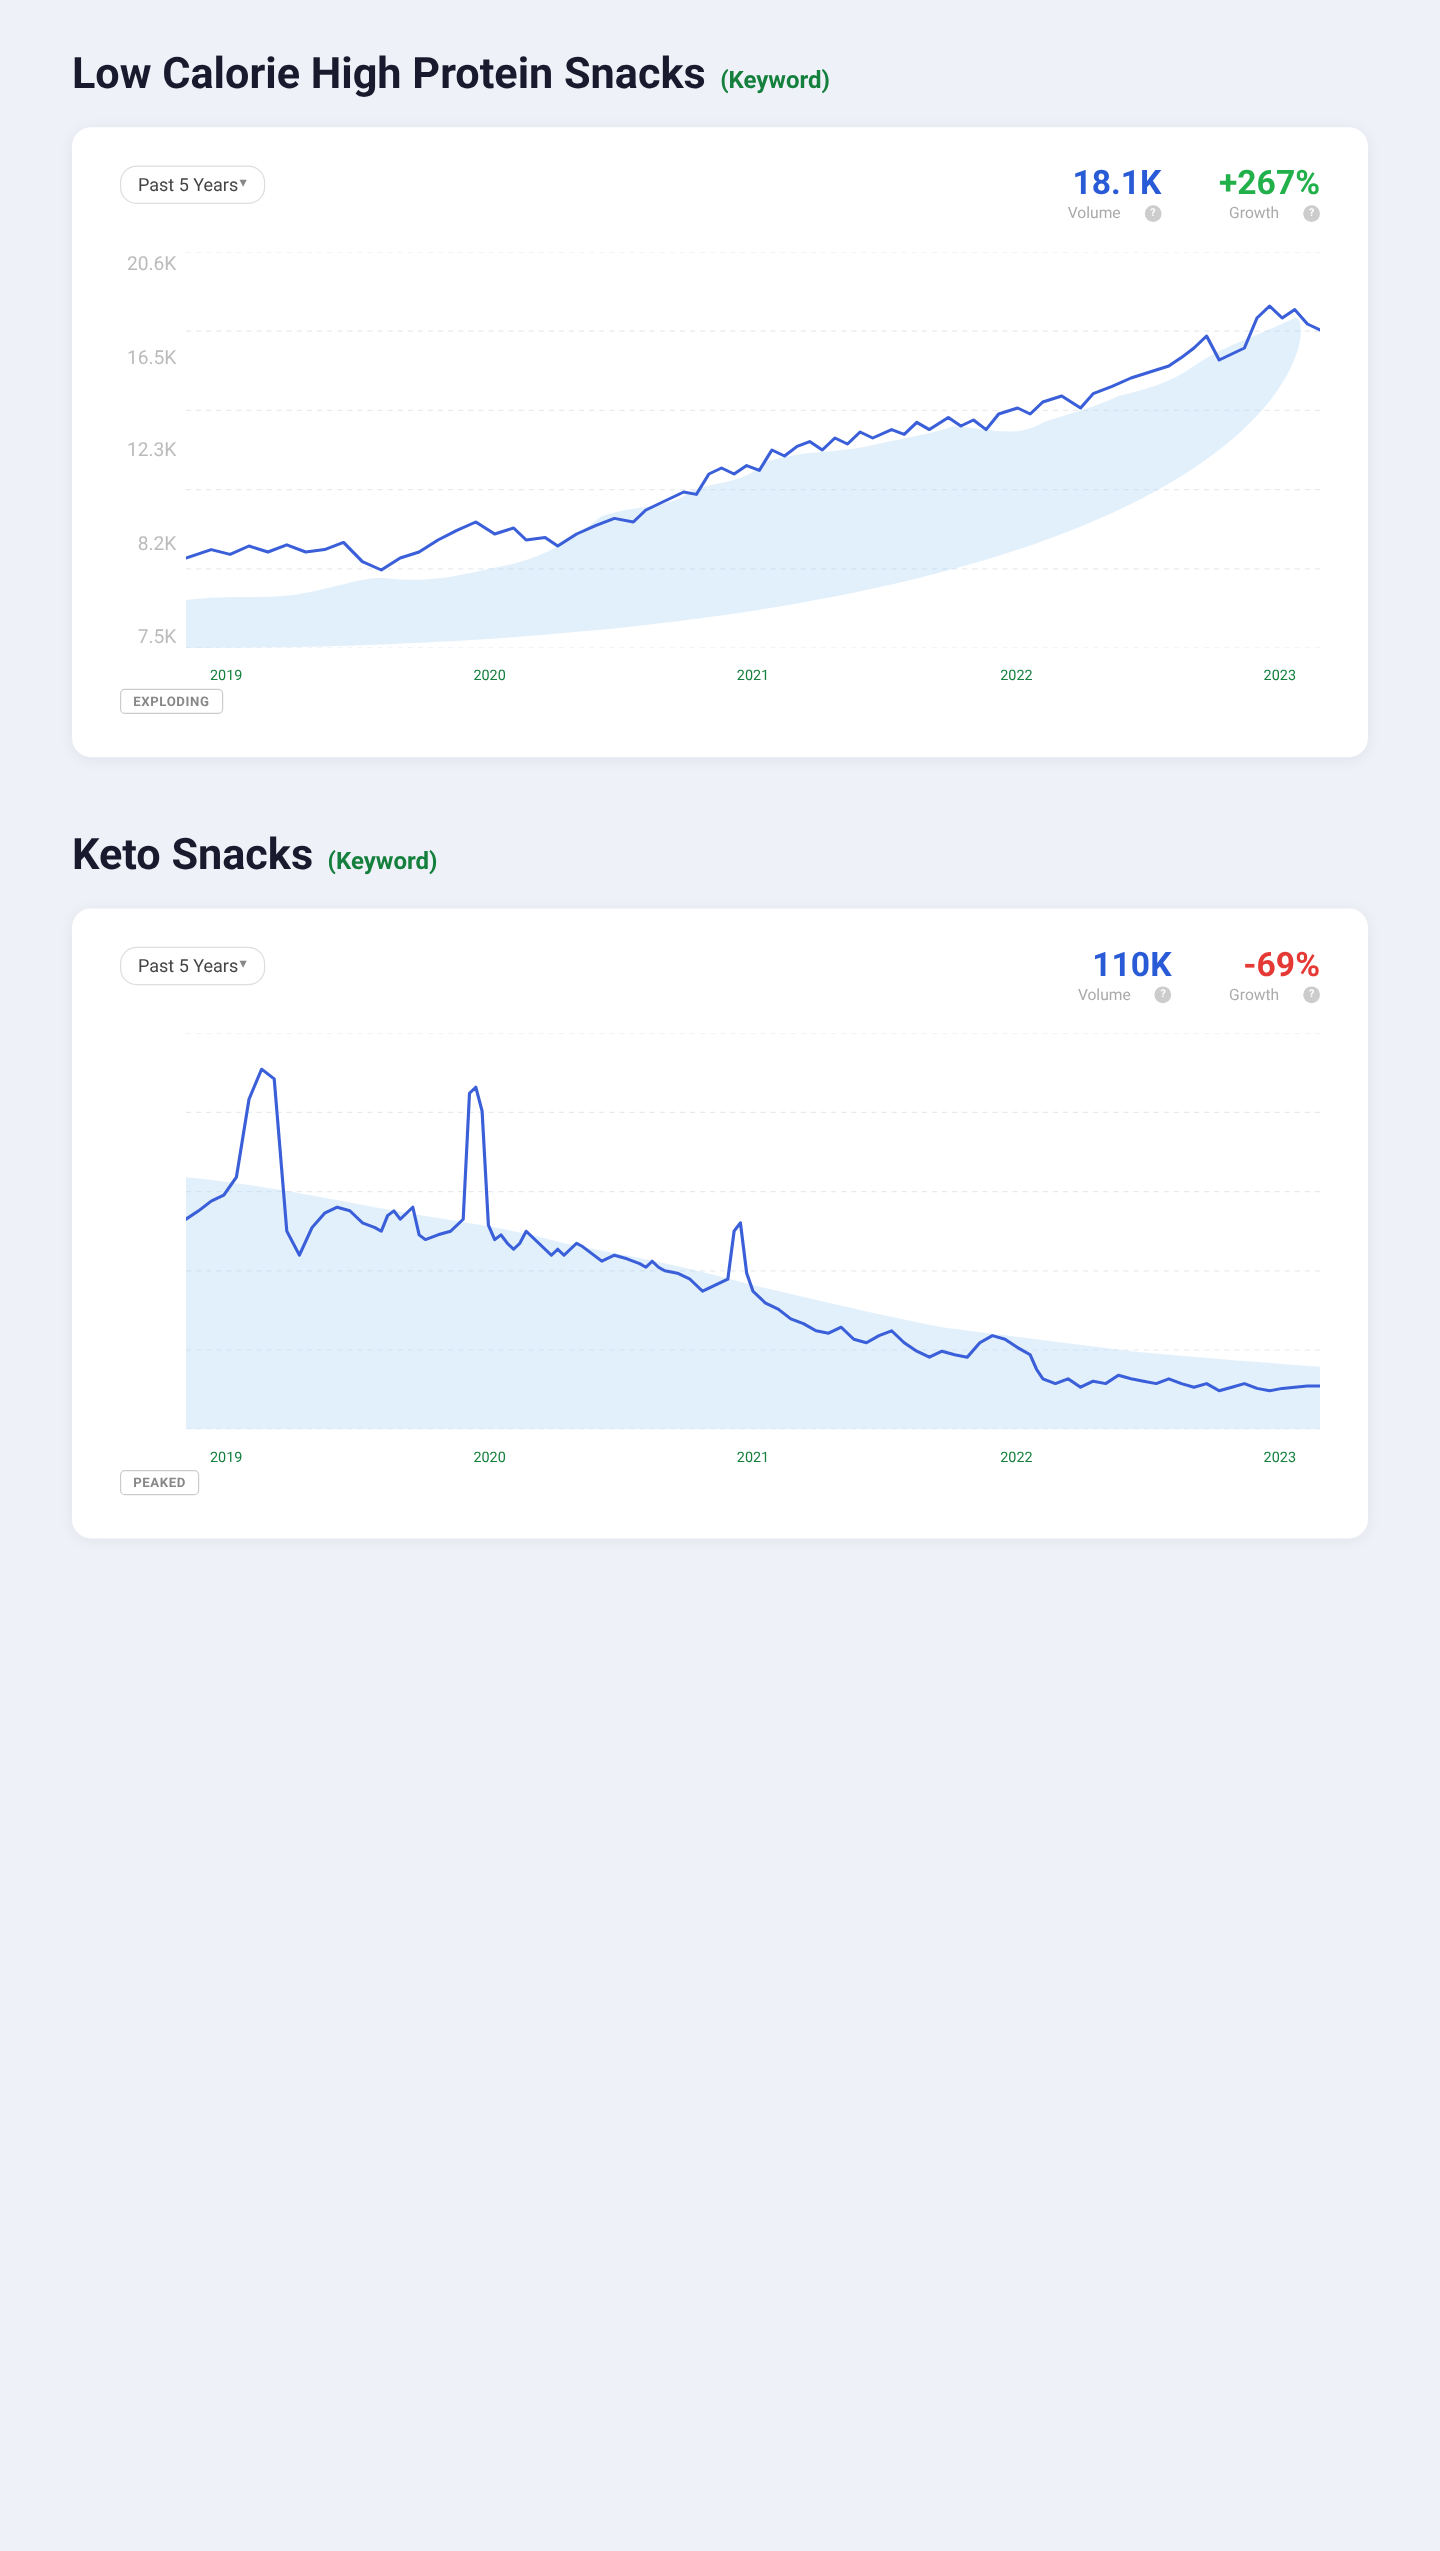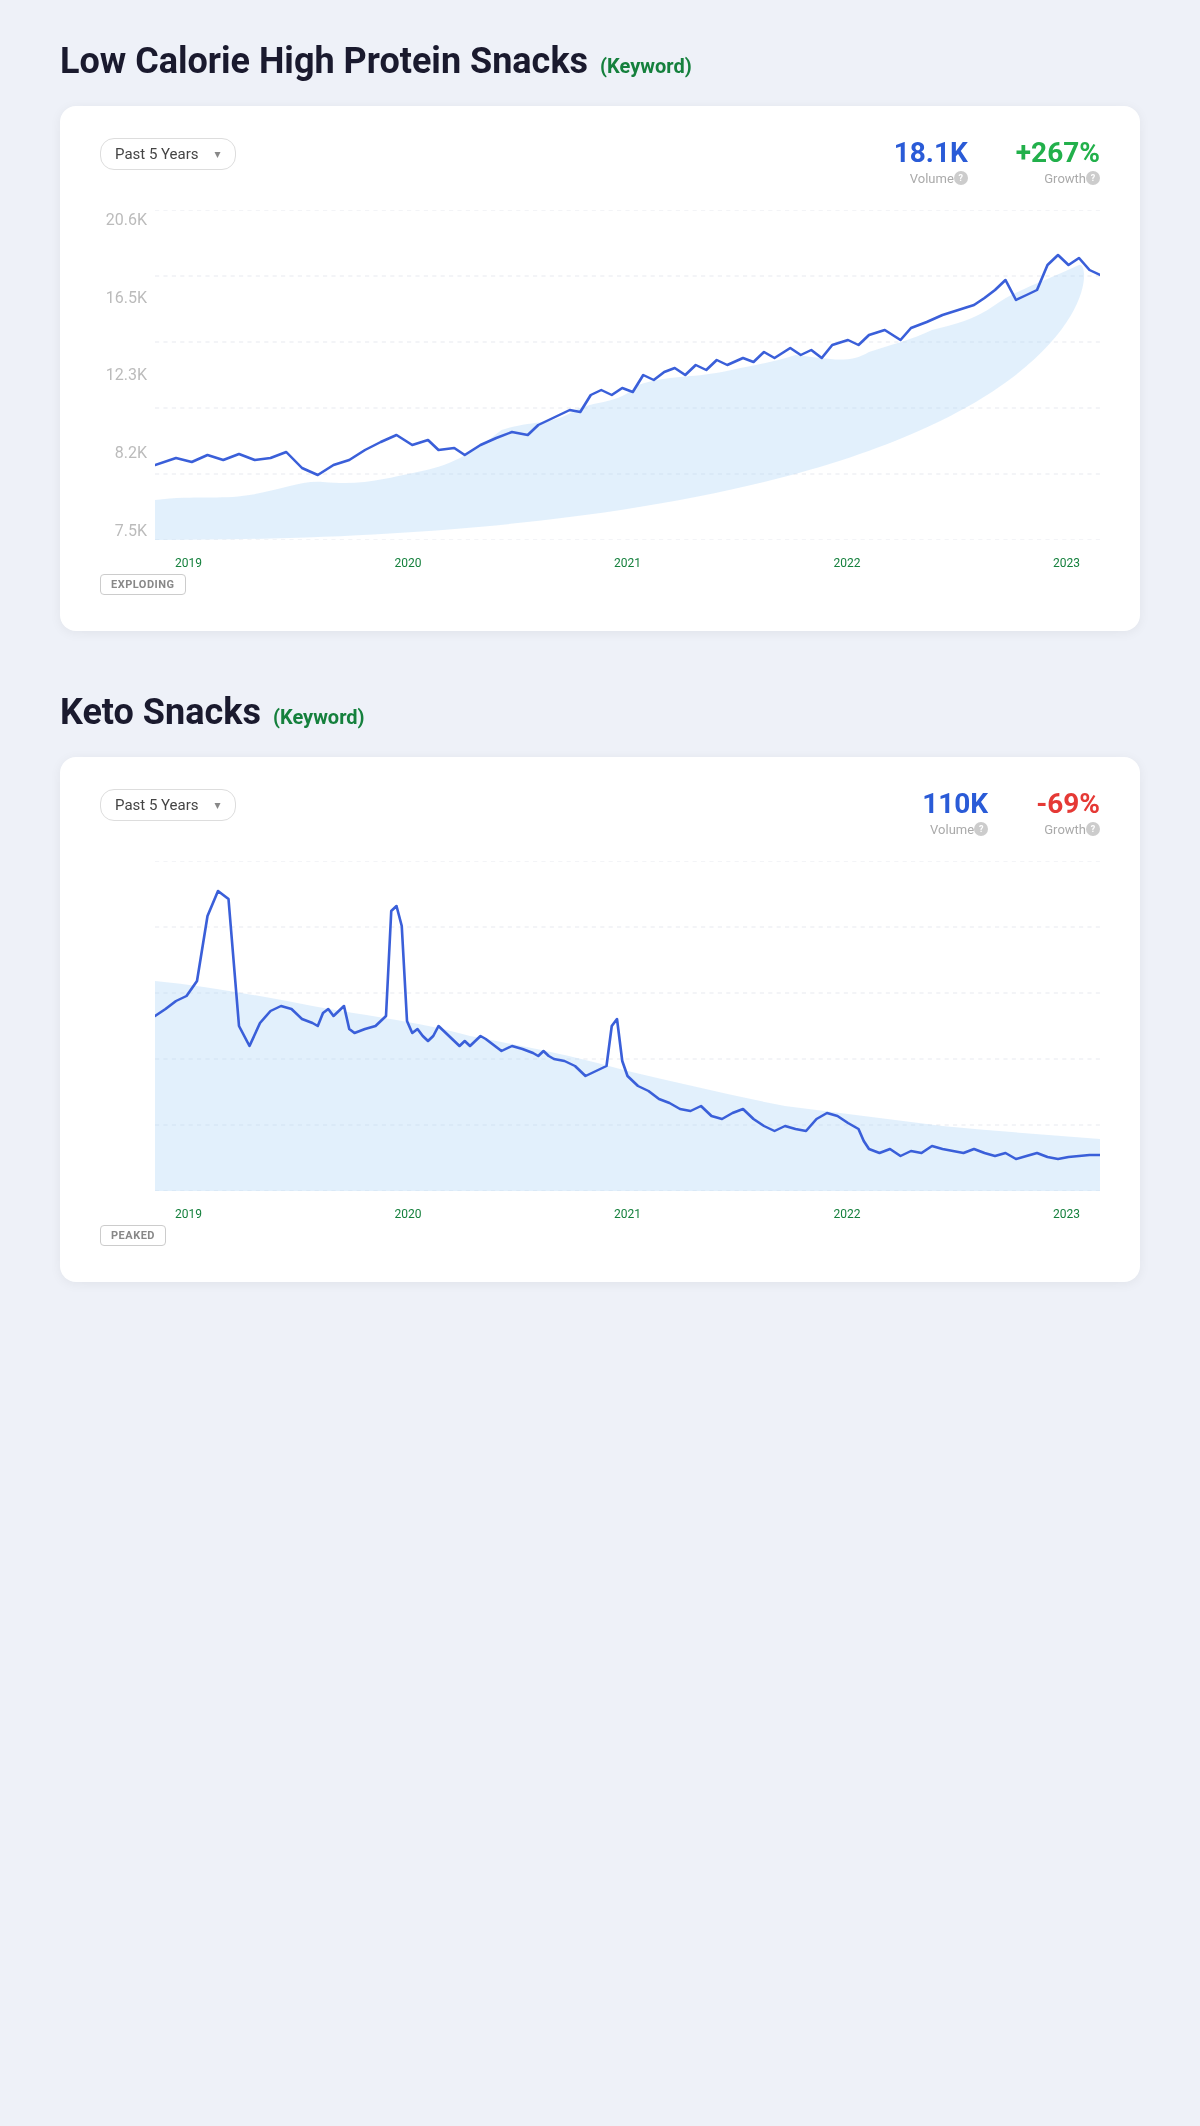--- a/index.html
+++ b/index.html
@@ -36,22 +36,22 @@
       box-shadow: 0 2px 12px rgba(0,0,0,0.06);
     }
     .card-header {
       display: flex;
       justify-content: space-between;
       align-items: flex-start;
       margin-bottom: 24px;
     }
     .time-selector {
       display: flex;
-      align-items: center;
-      gap: 16px;
+      align-items: flex-start;
+      gap: 1px;
       border: 1px solid #ddd;
       border-radius: 14px;
       padding: 6px 14px;
       font-size: 15px;
       color: #444;
       cursor: pointer;
       background: #fff;
     }
     .time-selector .chevron {
       color: #888;
@@ -73,21 +73,21 @@
     .stat-value.blue { color: #2a5bd7; }
     .stat-value.green { color: #22b04b; }
     .stat-value.red { color: #e53935; }
     .stat-label {
       font-size: 13px;
       color: #aaa;
       margin-top: 2px;
       display: flex;
       align-items: center;
       justify-content: flex-end;
-      gap: 0;
+      gap: 20px;
     }
     .help-icon {
       width: 14px;
       height: 14px;
       background: #ccc;
       border-radius: 50%;
       display: inline-flex;
       align-items: center;
       justify-content: center;
       font-size: 9px;

